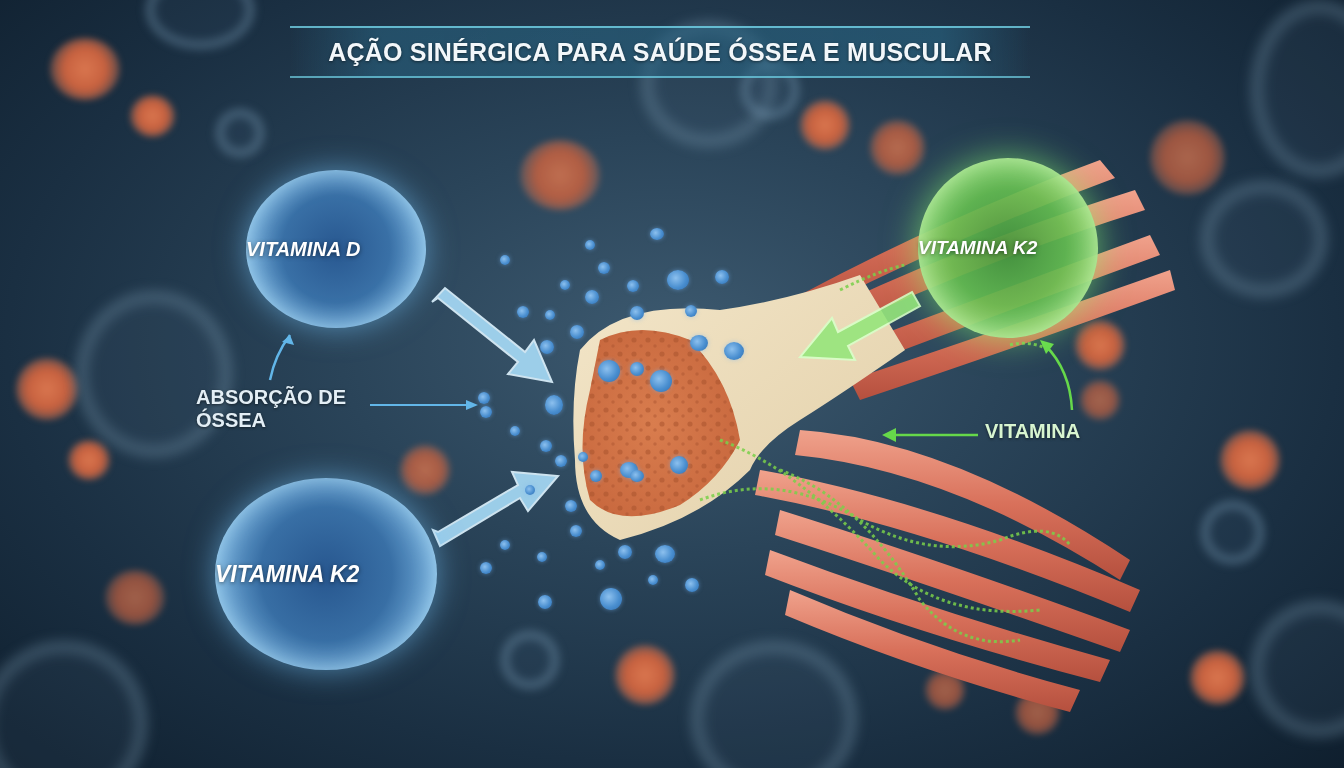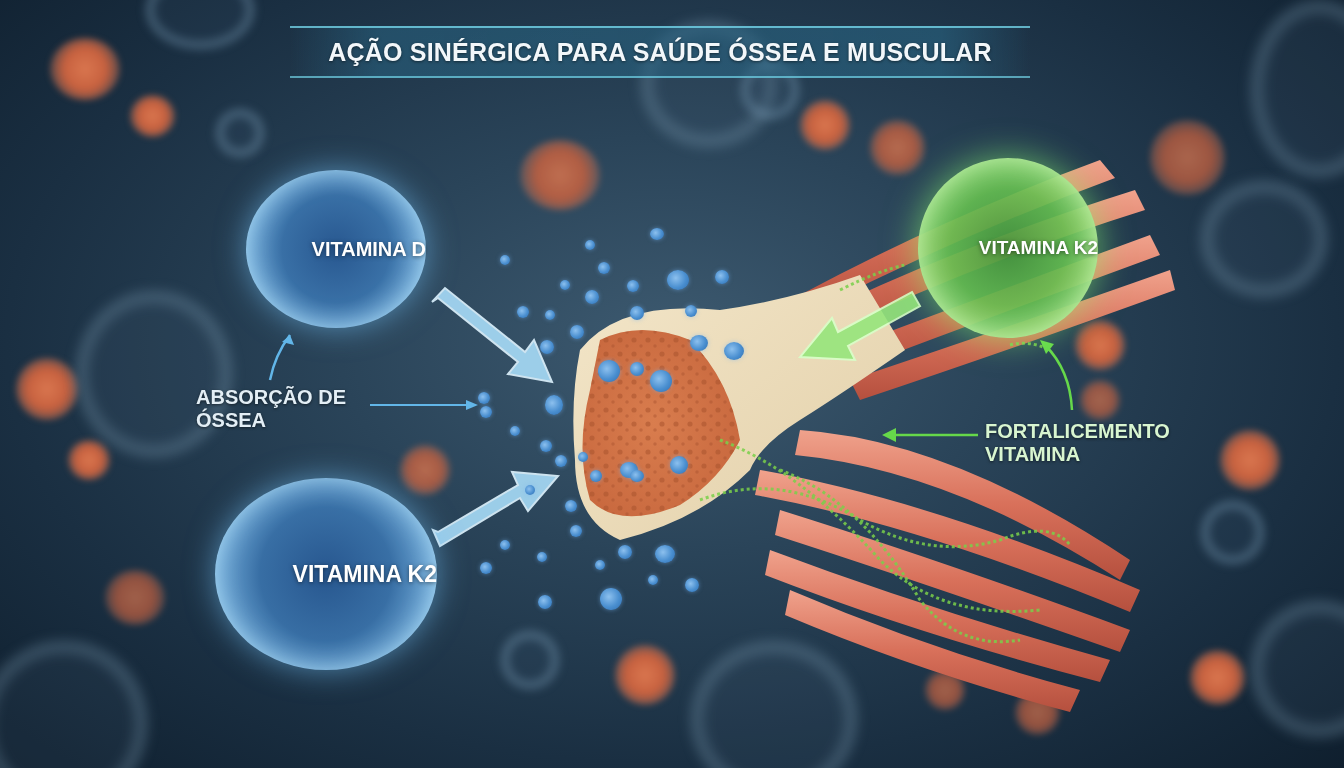--- a/index.html
+++ b/index.html
@@ -21,21 +21,21 @@
     border-bottom:2px solid rgba(120,220,240,0.65);
     display:flex; align-items:center; justify-content:center;
   }
   .title-text {
     color:#f2f7fa; font-size:25px; font-weight:bold; letter-spacing:0.2px;
     text-shadow:0 1px 3px rgba(0,0,0,0.5);
   }
 
   .sphere {
     position:absolute; border-radius:50%;
-    display:flex; align-items:center; justify-content:flex-end;
+    display:flex; align-items:center; justify-content:flex-start;font-style:italic;
   }
   .sphere.blue {
     background:
       radial-gradient(circle at 50% 50%, rgba(40,90,150,0.9) 0%, rgba(60,120,180,0.85) 45%, rgba(130,190,235,0.95) 80%, rgba(200,235,255,1) 96%, rgba(200,235,255,0) 100%);
     box-shadow: 0 0 30px rgba(120,200,255,0.55), inset 0 0 25px rgba(200,240,255,0.6);
   }
   .sphere.green {
     background:
       radial-gradient(circle at 50% 50%, rgba(70,150,60,0.92) 0%, rgba(100,190,80,0.9) 45%, rgba(160,230,130,0.95) 80%, rgba(210,255,190,1) 96%, rgba(200,255,180,0) 100%);
     box-shadow: 0 0 35px rgba(140,255,110,0.6), inset 0 0 25px rgba(220,255,200,0.6);
@@ -226,15 +226,14 @@
 <div class="sphere green" style="left:918px;top:158px;width:180px;height:180px;">
   <span class="sphere-label" style="font-size:19px;">VITAMINA K2</span>
 </div>
 
 <div class="label calcio" style="left:196px;top:386px;width:170px;">
   <div>ABSORÇÃO DE</div>
   <div>ÓSSEA</div>
 </div>
 
 <div class="label musc" style="left:985px;top:420px;width:215px;">
-  <div>FORTALICEMENTO</div>
   <div>VITAMINA</div>
 </div>
 
 </body></html>

